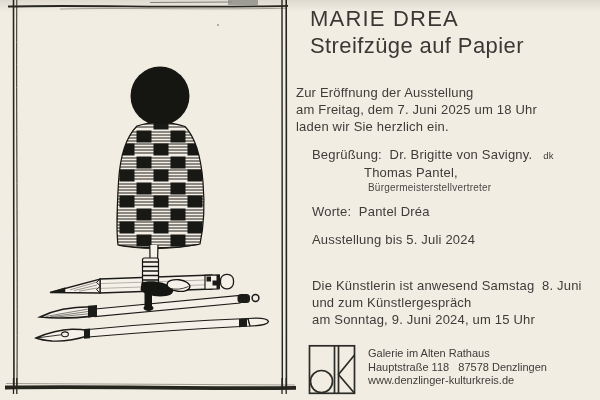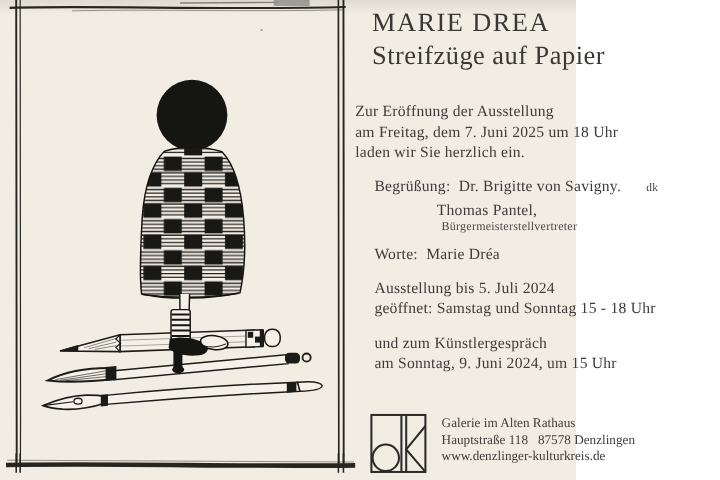--- a/index.html
+++ b/index.html
@@ -1,39 +1,39 @@
 <!DOCTYPE html>
 <html><head>
 <meta charset="utf-8">
 <style>
   html,body{margin:0;padding:0;}
   body{width:600px;height:400px;overflow:hidden;}
   .card{
-    position:relative;width:480px;height:400px;
+    position:relative;width:600px;height:400px;
     background:#f2ede3;
-    font-family:Liberation Serif, serif;
+    font-family:Liberation Sans, sans-serif;
     color:#3e3c39;
   }
   .card::before{
     content:"";position:absolute;left:0;top:0;right:0;height:12px;
     background:linear-gradient(rgba(110,105,95,.14),rgba(0,0,0,0));
     pointer-events:none;
   }
   .art{position:absolute;left:0;top:0;}
   .rightcol{position:absolute;left:0;top:0;width:600px;height:400px;}
   .line{white-space:pre;}
   .title{position:absolute;left:310px;top:5px;font-size:22px;line-height:27px;color:#3a3835;}
   .title .t1{letter-spacing:1.2px;}
   .title .t2{letter-spacing:.4px;}
   .blk{position:absolute;font-size:13px;line-height:17px;letter-spacing:.2px;}
   .blk1{left:296px;top:84px;}
   .greet{left:312px;top:146px;}
   .greet .ind1{margin-left:52px;}
   .greet .role{margin-left:56px;font-size:10px;line-height:14px;color:#4a4844;}
-  .suffix{font-size:9.5px;margin-left:21px;}
+  .suffix{font-size:9.5px;margin-left:11px;}
   .words{left:312px;top:203px;}
   .blk3{left:312px;top:231px;}
   .blk4{left:312px;top:277px;}
   .footer{position:absolute;left:308px;top:344px;display:flex;align-items:flex-start;}
   .footer .ftxt{margin-left:12px;padding-top:3px;}
   .footer .org{font-size:13px;line-height:16px;}
   .footer .small{font-size:11px;line-height:13.5px;}
 </style>
 </head>
 <body>
@@ -129,28 +129,28 @@
       <div class="line">am Freitag, dem 7. Juni 2025 um 18 Uhr</div>
       <div class="line">laden wir Sie herzlich ein.</div>
     </div>
 
     <div class="blk greet">
       <div class="line"><span>Begrüßung:</span><span>  </span><span>Dr. Brigitte von Savigny.</span><span class="suffix">dk</span></div>
       <div class="line ind1">Thomas Pantel,</div>
       <div class="line role">Bürgermeisterstellvertreter</div>
     </div>
 
-    <div class="blk words line">Worte:  Marie Dréa</div>
+    <div class="blk words line">Worte:  Pantel Dréa</div>
 
     <div class="blk blk3">
       <div class="line">Ausstellung bis 5. Juli 2024</div>
-      <div class="line">geöffnet: Samstag und Sonntag 15 - 18 Uhr</div>
     </div>
 
     <div class="blk blk4">
+      <div class="line">Die Künstlerin ist anwesend Samstag  8. Juni</div>
       <div class="line">und zum Künstlergespräch</div>
       <div class="line">am Sonntag, 9. Juni 2024, um 15 Uhr</div>
     </div>
 
     <div class="footer">
       <svg width="48" height="51" viewBox="0 0 48 51">
         <g stroke="#2b2b27" fill="none" stroke-width="1.7">
           <rect x="1.5" y="1.8" width="45" height="47.5"></rect>
           <circle cx="13.5" cy="37.5" r="11"></circle>
           <path d="M26.5,1.8 L26.5,49.3"></path>

